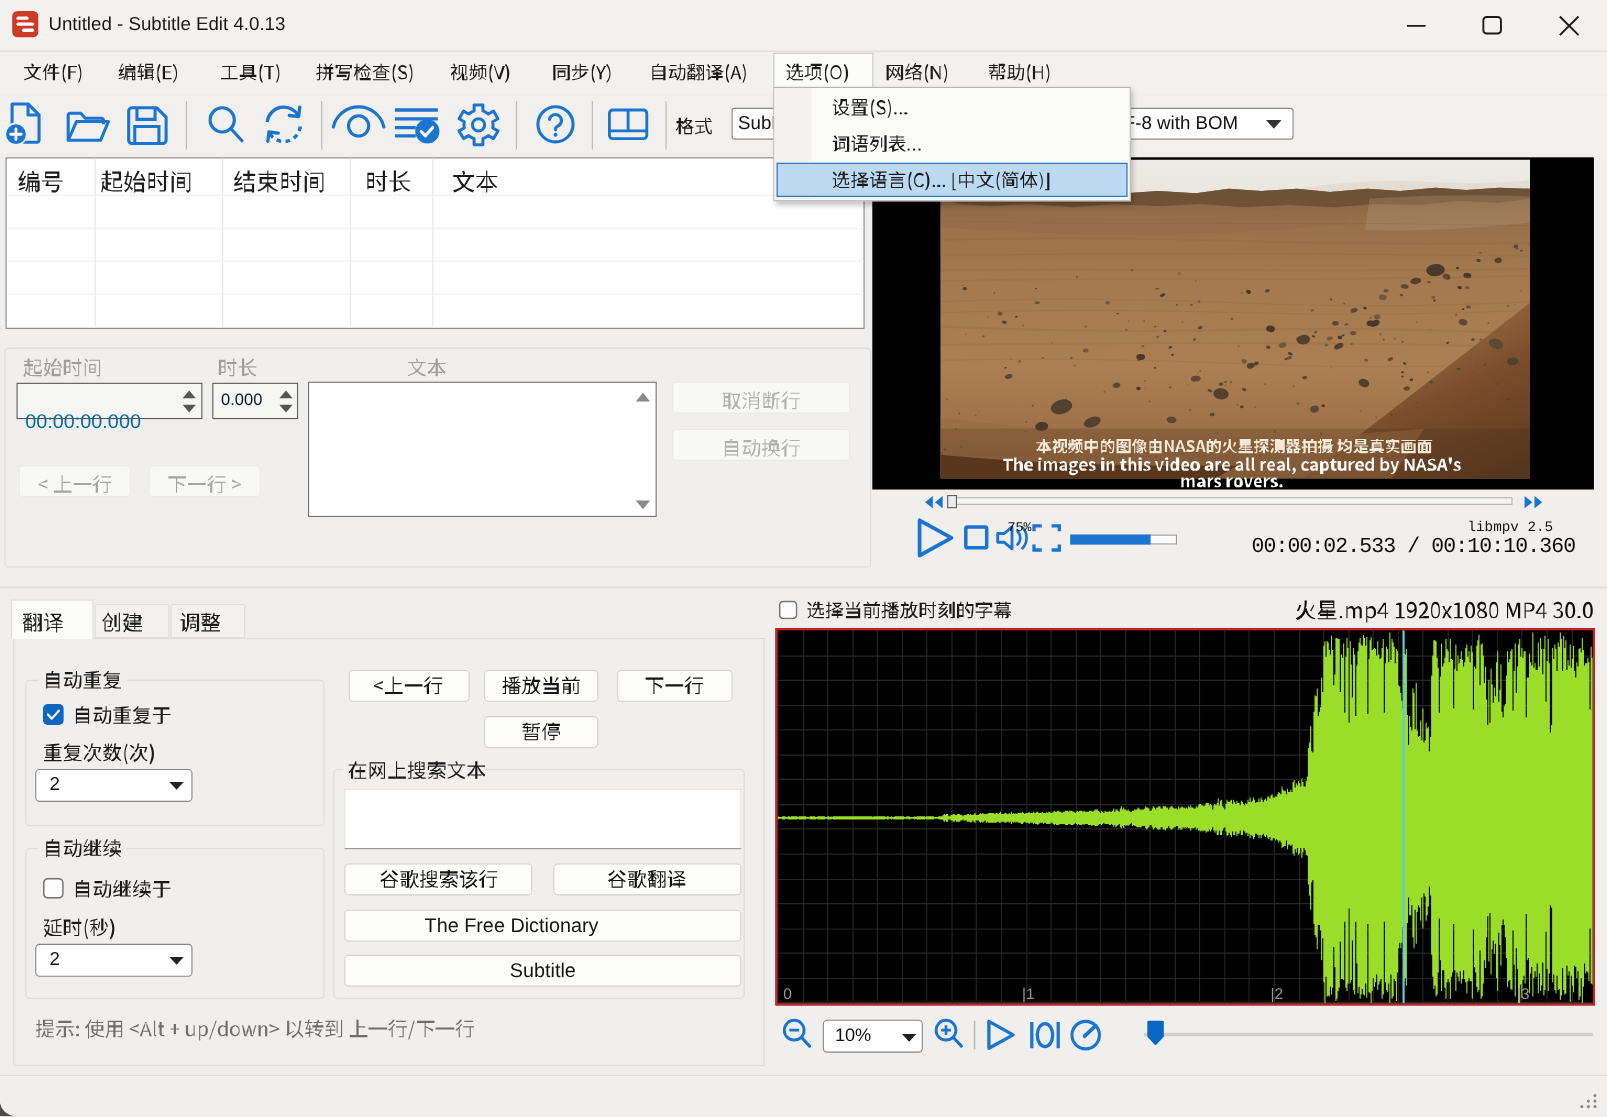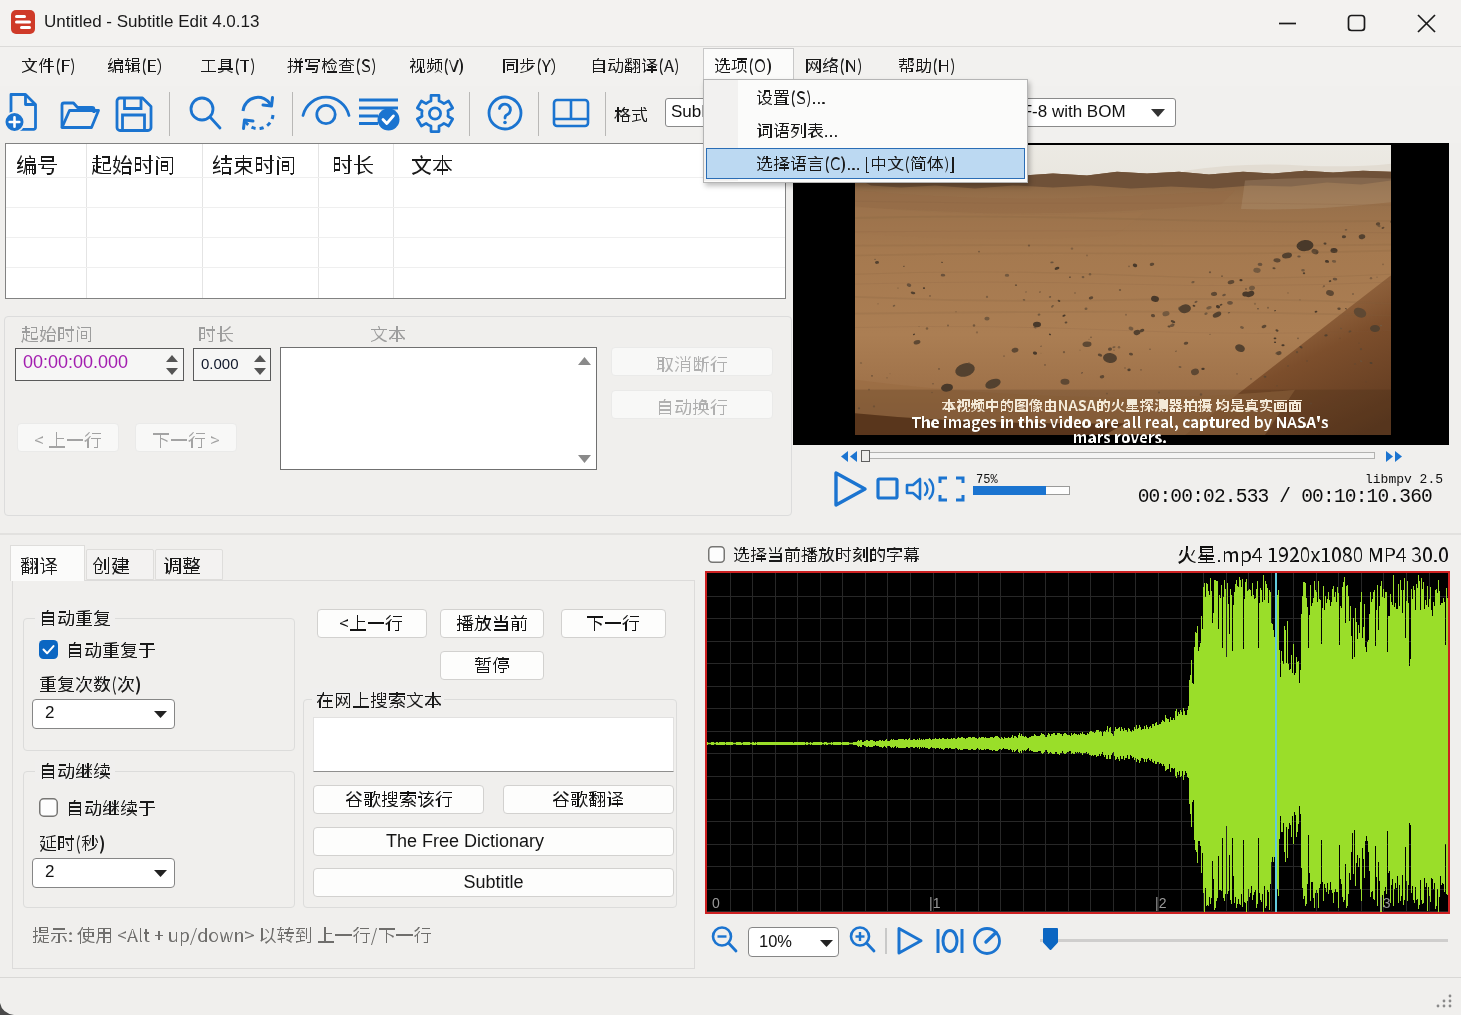--- a/index.html
+++ b/index.html
@@ -33,21 +33,21 @@
 <div style="position:absolute;left:86px;top:144px;width:1px;height:154px;background:#e4e4e4;"></div>
 <div style="position:absolute;left:202px;top:144px;width:1px;height:154px;background:#e4e4e4;"></div>
 <div style="position:absolute;left:318px;top:144px;width:1px;height:154px;background:#e4e4e4;"></div>
 <div style="position:absolute;left:393px;top:144px;width:1px;height:154px;background:#e4e4e4;"></div>
 <div style="position:absolute;left:6px;top:177px;width:779px;height:1px;background:#efefef;"></div>
 <div style="position:absolute;left:6px;top:207px;width:779px;height:1px;background:#efefef;"></div>
 <div style="position:absolute;left:6px;top:237px;width:779px;height:1px;background:#efefef;"></div>
 <div style="position:absolute;left:6px;top:267px;width:779px;height:1px;background:#efefef;"></div>
 <div style="position:absolute;left:4px;top:316px;width:788px;height:200px;border:1px solid #dcdcdc;border-radius:4px;box-sizing:border-box;"></div>
 <div style="position:absolute;left:15px;top:348px;width:169px;height:33px;background:#f6f6f5;border:1.5px solid #5a5a5a;box-sizing:border-box;"></div>
-<div style="position:absolute;left:23px;top:352px;font-size:18px;color:#a21caf;">00:00:00.000</div>
+<div style="position:absolute;left:23px;top:373px;font-size:18px;color:#0369a1;">00:00:00.000</div>
 <svg style="position:absolute;left:165px;top:354px" width="14" height="22">
     <path d="M1 8 L7 1 L13 8 z" fill="#555"></path>
     <path d="M1 14 L7 21 L13 14 z" fill="#555"></path>
   </svg>
 <div style="position:absolute;left:193px;top:348px;width:78px;height:33px;background:#f6f6f5;border:1.5px solid #5a5a5a;box-sizing:border-box;"></div>
 <div style="position:absolute;left:201px;top:355px;font-size:15px;color:#0f172a;">0.000</div>
 <svg style="position:absolute;left:253px;top:354px" width="14" height="22">
     <path d="M1 8 L7 1 L13 8 z" fill="#555"></path>
     <path d="M1 14 L7 21 L13 14 z" fill="#555"></path>
   </svg>
@@ -386,24 +386,24 @@
     <path d="M1 1 L8 6.5 L1 12 z" fill="#1b74d0"></path>
     <path d="M10 1 L17 6.5 L10 12 z" fill="#1b74d0"></path>
   </svg>
 <svg style="position:absolute;left:832px;top:470px" width="140" height="38" viewBox="0 0 140 38">
 <path d="M4 3 L4 35 L33 19 z" fill="none" stroke="#1b74d0" stroke-width="3.4" stroke-linejoin="round"></path>
 <rect x="46" y="9" width="19" height="19" rx="1.5" fill="none" stroke="#1b74d0" stroke-width="3.2"></rect>
 <path d="M75 15 h6 l7 -6 v20 l-7 -6 h-6 z" fill="none" stroke="#1b74d0" stroke-width="2.6" stroke-linejoin="round"></path>
 <path d="M93 13 a8.5 8.5 0 0 1 0 12 M97.5 9.5 a14 14 0 0 1 0 19" fill="none" stroke="#1b74d0" stroke-width="2.4" stroke-linecap="round"></path>
 <path d="M108 13 v-5 h7 M124 8 h7 v5 M131 25 v5 h-7 M115 30 h-7 v-5" fill="none" stroke="#1b74d0" stroke-width="3"></path>
 </svg>
-<div style="position:absolute;left:976px;top:473px;width:40px;font-size:12px;font-family:'Liberation Mono',monospace;color:#111;">75%</div>
+<div style="position:absolute;left:916px;top:473px;width:40px;font-size:12px;font-family:'Liberation Mono',monospace;color:#111;">75%</div>
 <div style="position:absolute;left:973px;top:486px;width:97px;height:9px;background:#fdfdfd;border:1px solid #9a9a99;box-sizing:border-box;"></div>
 <div style="position:absolute;left:973px;top:486px;width:73px;height:9px;background:#1b74d0;"></div>
-<div style="position:absolute;left:1303px;top:472px;width:140px;font-size:13px;font-family:'Liberation Mono',monospace;color:#111;text-align:right;">libmpv 2.5</div>
+<div style="position:absolute;left:1303px;top:472px;width:140px;font-size:13px;font-family:'Liberation Mono',monospace;color:#111;text-align:center;">libmpv 2.5</div>
 <div style="position:absolute;left:1087px;top:486px;width:345px;font-size:19.5px;font-weight:normal;font-family:'Liberation Mono',monospace;color:#0c0c0c;text-align:right;letter-spacing:-0.8px;">00:00:02.533 / 00:10:10.360</div>
 <div style="position:absolute;left:0;top:533px;width:1461px;height:2px;background:#e2e1df;"></div>
 <div style="position:absolute;left:86px;top:549px;width:68px;height:31px;background:#f3f2f1;border:1px solid #dedddb;box-sizing:border-box;border-radius:2px 2px 0 0;"></div>
 <div style="position:absolute;left:155px;top:549px;width:68px;height:31px;background:#f3f2f1;border:1px solid #dedddb;box-sizing:border-box;border-radius:2px 2px 0 0;"></div>
 <div style="position:absolute;left:12px;top:580px;width:683px;height:389px;border:1px solid #dcdbda;box-sizing:border-box;"></div>
 <div style="position:absolute;left:10px;top:545px;width:75px;height:36px;background:#fbfbfa;border:1px solid #dedddb;border-bottom:none;box-sizing:border-box;"></div>
 <div style="position:absolute;left:23px;top:618px;width:272px;height:133px;border:1px solid #dcdcdb;border-radius:4px;box-sizing:border-box;"></div>
 <div style="position:absolute;left:35px;top:607px;width:80px;height:22px;background:#f0efee;"></div>
 <svg style="position:absolute;left:39px;top:640px" width="19" height="19">
     <rect width="19" height="19" rx="4.5" fill="#0b66c2"></rect>

